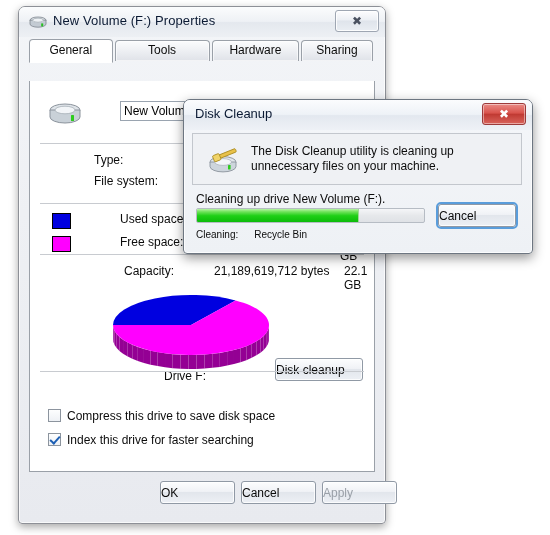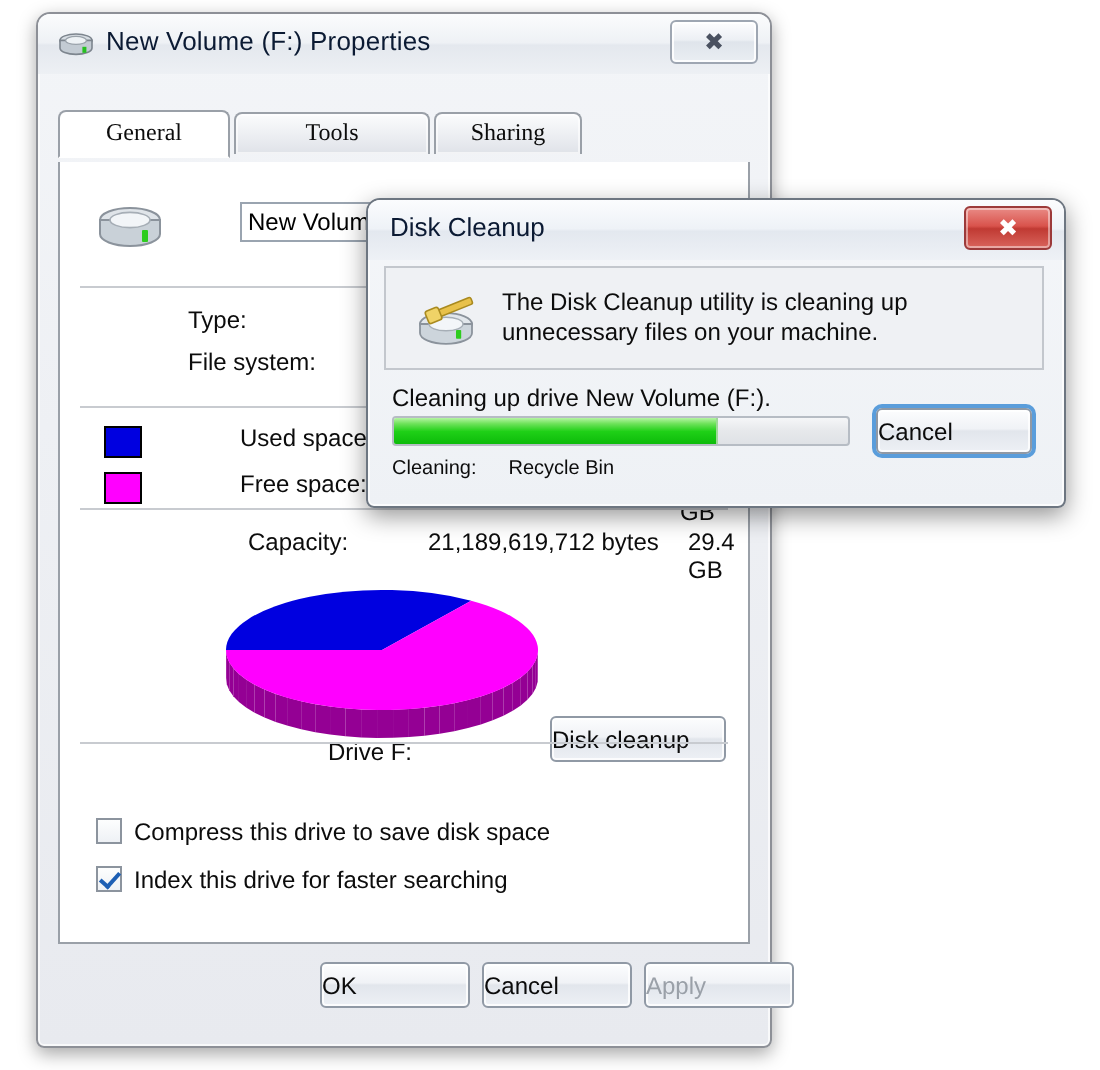--- a/index.html
+++ b/index.html
@@ -72,21 +72,21 @@
   }
   .tab.active {
     background: #ffffff;
     border-bottom: 1px solid #ffffff;
     height: 22px;
     line-height: 21px;
     z-index: 5;
     position: relative;
     margin-top: -1px;
   }
-  .tab-row2 { margin-top: 17px; font-family: Liberation Serif, serif; }
+  .tab-row2 { margin-top: 1px; }
 
   .tab-panel {
     position: absolute;
     left: 10px; top: 74px;
     width: 344px; height: 390px;
     background: #ffffff;
     border: 1px solid #9aa0a8;
     border-top: none;
   }
 
@@ -281,20 +281,21 @@
       <span class="prop-title-text">New Volume (F:) Properties</span>
       <div class="win-close">
         <span class="glyph">✖</span>
       </div>
     </div>
 
     <div class="tab-area">
       <div class="tab-row tab-row2">
         <div class="tab active" style="width:84px"><span>General</span></div>
         <div class="tab" style="width:96px"><span>Tools</span></div>
+        <div class="tab" style="width:88px"><span>Hardware</span></div>
         <div class="tab" style="width:72px"><span>Sharing</span></div>
       </div>
     </div>
 
     <div class="tab-panel">
 
       <div class="drive-head">
         <span class="drive-icon">
           <svg width="34" height="26" viewBox="0 0 34 26">
             <ellipse cx="17" cy="9" rx="15" ry="6" fill="#dfe4e9" stroke="#8b939c" stroke-width="1"></ellipse>
@@ -322,21 +323,21 @@
 
       <span class="legend-sw sw-free"></span>
       <span class="kv lg-free">Free space:</span>
       <span class="kv val-free">13,840,396,288 bytes</span>
       <span class="kv gb-free">12.8 GB</span>
 
       <div class="sep sep-3"></div>
 
       <span class="kv cap-label">Capacity:</span>
       <span class="kv cap-bytes">21,189,619,712 bytes</span>
-      <span class="kv cap-gb">29.4 GB</span>
+      <span class="kv cap-gb">22.1 GB</span>
 
       <div class="pie-wrap">
         <svg id="pie-svg" width="166" height="78" viewBox="0 0 166 78">
             <path d="M160.9407134131041,32.83054198461025 L160.8422616252158,35.906944063536685 L160.8422616252158,49.906944063536685 L160.9407134131041,46.83054198461025 Z" fill="rgb(148,0,148)"></path>
             <path d="M160.8422616252158,35.906944063536685 L159.92510959452193,38.963289998984784 L159.92510959452193,52.963289998984784 L160.8422616252158,49.906944063536685 Z" fill="rgb(148,0,148)"></path>
             <path d="M159.92510959452193,38.963289998984784 L158.19890339983033,41.96743489810061 L158.19890339983033,55.96743489810061 L159.92510959452193,52.963289998984784 Z" fill="rgb(148,0,148)"></path>
             <path d="M158.19890339983033,41.96743489810061 L155.68179828742007,44.88778288857808 L155.68179828742007,58.88778288857808 L158.19890339983033,55.96743489810061 Z" fill="rgb(148,0,148)"></path>
             <path d="M155.68179828742007,44.88778288857808 L152.4002677245784,47.693619425914434 L152.4002677245784,61.693619425914434 L155.68179828742007,58.88778288857808 Z" fill="rgb(148,0,148)"></path>
             <path d="M152.4002677245784,47.693619425914434 L148.38882496686188,50.355434331365785 L148.38882496686188,64.35543433136579 L152.4002677245784,61.693619425914434 Z" fill="rgb(148,0,148)"></path>
             <path d="M148.38882496686188,50.355434331365785 L143.68966006747777,52.84523216307447 L143.68966006747777,66.84523216307447 L148.38882496686188,64.35543433136579 Z" fill="rgb(148,0,148)"></path>

